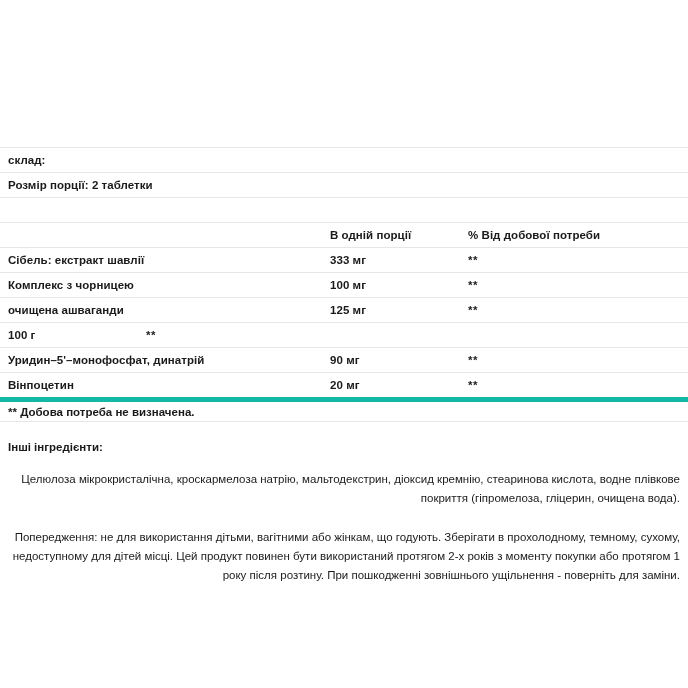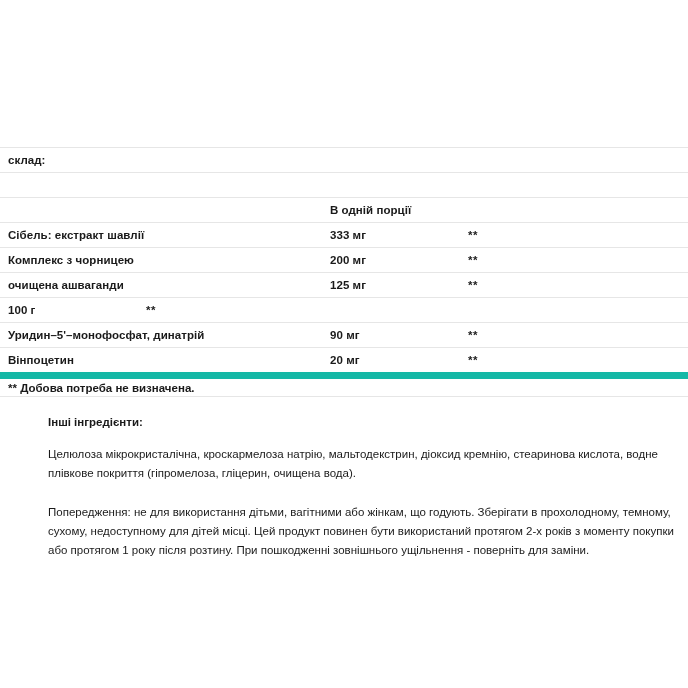--- a/index.html
+++ b/index.html
@@ -70,94 +70,97 @@
   .header-row .col-amount,
   .header-row .col-dv {
     font-weight: bold;
   }
 
   .dv-mark {
     letter-spacing: 0.5px;
   }
 
   .footnote-row {
-    border-top: 7px solid #14b8a6;
+    border-top: 5px solid #14b8a6;
     border-bottom: 1px solid #e6e6e6;
     height: 25px;
     display: flex;
     align-items: center;
     padding: 0 8px;
     box-sizing: border-box;
     font-size: 11.5px;
     font-weight: bold;
     color: #1a1a1a;
     white-space: nowrap;
   }
 
   .body-block {
     padding: 0 8px;
     box-sizing: border-box;
-    margin-left: 40px;
   }
 
   .section-heading {
     font-size: 11.5px;
     font-weight: bold;
     color: #1a1a1a;
     margin-top: 18px;
     margin-bottom: 0;
     line-height: 14px;
   }
 
   .paragraph {
     font-size: 11.5px;
     font-weight: normal;
     color: #1a1a1a;
     line-height: 19px;
     margin-top: 16px;
     margin-bottom: 0;
     max-width: 672px;
-    text-align: left;
+    text-align: right;
   }
 
   .paragraph.warning {
     margin-top: 20px;
   }
 </style>
 </head>
 <body>
 
 <div id="page">
 
   <div class="top-spacer"></div>
 
   <div class="facts-panel">
 
     <div class="facts-row">
       <span class="col-name">склад:</span>
     </div>
 
+    <div class="facts-row">
+      <span class="col-name">Розмір порції: 2 таблетки</span>
+    </div>
 
 
     <div class="facts-row blank-row"></div>
 
     <div class="facts-row header-row">
       <span class="col-name"></span>
       <span class="col-amount">В одній порції</span>
+      <span class="col-dv">% Від добової потреби</span>
     </div>
 
     <div class="facts-row">
       <span class="col-name">Сібель: екстракт шавлії</span>
       <span class="col-amount">333 мг</span>
       <span class="col-dv dv-mark">**</span>
     </div>
 
     <div class="facts-row">
       <span class="col-name">Комплекс з чорницею</span>
-      <span class="col-amount">200 мг</span>
+      <span class="col-amount">100 мг</span>
       <span class="col-dv dv-mark">**</span>
     </div>
 
     <div class="facts-row">
       <span class="col-name">очищена ашваганди</span>
       <span class="col-amount">125 мг</span>
       <span class="col-dv dv-mark">**</span>
     </div>
 
     <div class="facts-row">

